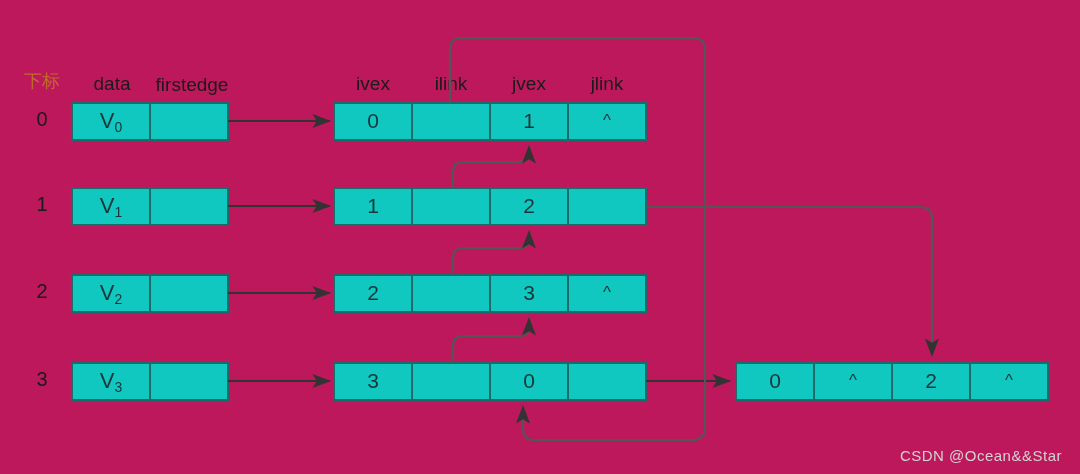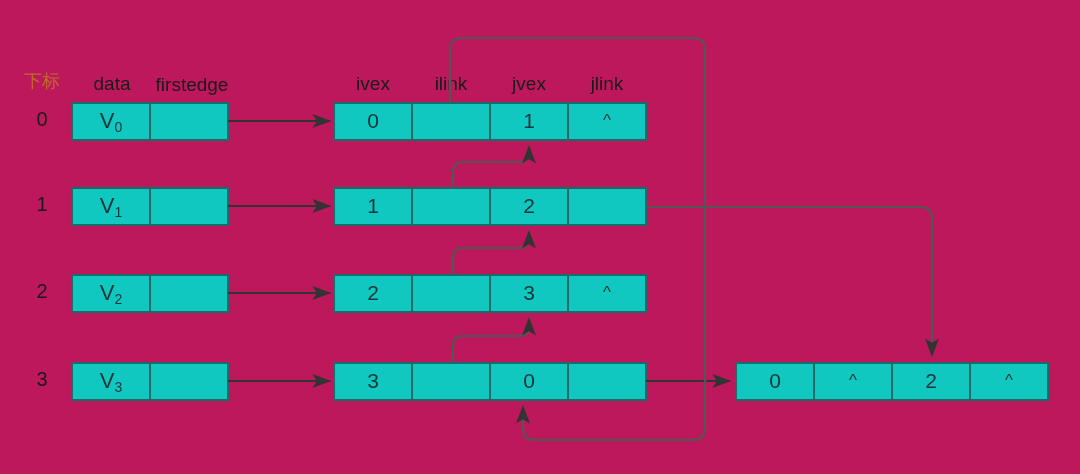--- a/index.html
+++ b/index.html
@@ -210,13 +210,14 @@
     <path class="conn" d="M453,275 L453,258 Q453,248 463,248 L519,248 Q529,248 529,238 L529,231" marker-end="url(#arrow)"></path>
 
     <path class="conn" d="M453,363 L453,346 Q453,336 463,336 L519,336 Q529,336 529,326 L529,318" marker-end="url(#arrow)"></path>
 
     <path class="conn" d="M450,103 L450,50 Q450,38 462,38 L693,38 Q705,38 705,50 L705,428 Q705,440 693,440 L535,440 Q523,440 523,428 L523,406" marker-end="url(#arrow)"></path>
 
     <path class="conn" d="M646,207 L920,207 Q932,207 932,219 L932,356" marker-end="url(#arrow)"></path>
 
   </svg>
 
+  <div class="watermark">CSDN @Ocean&amp;&amp;Star</div>
 </div>
 
 </body></html>

